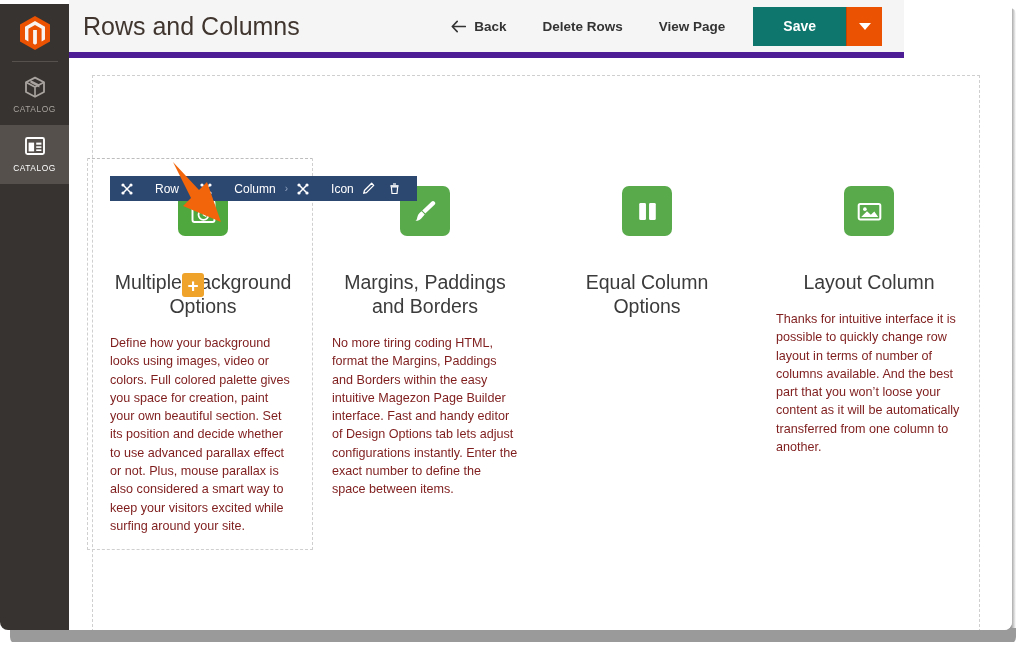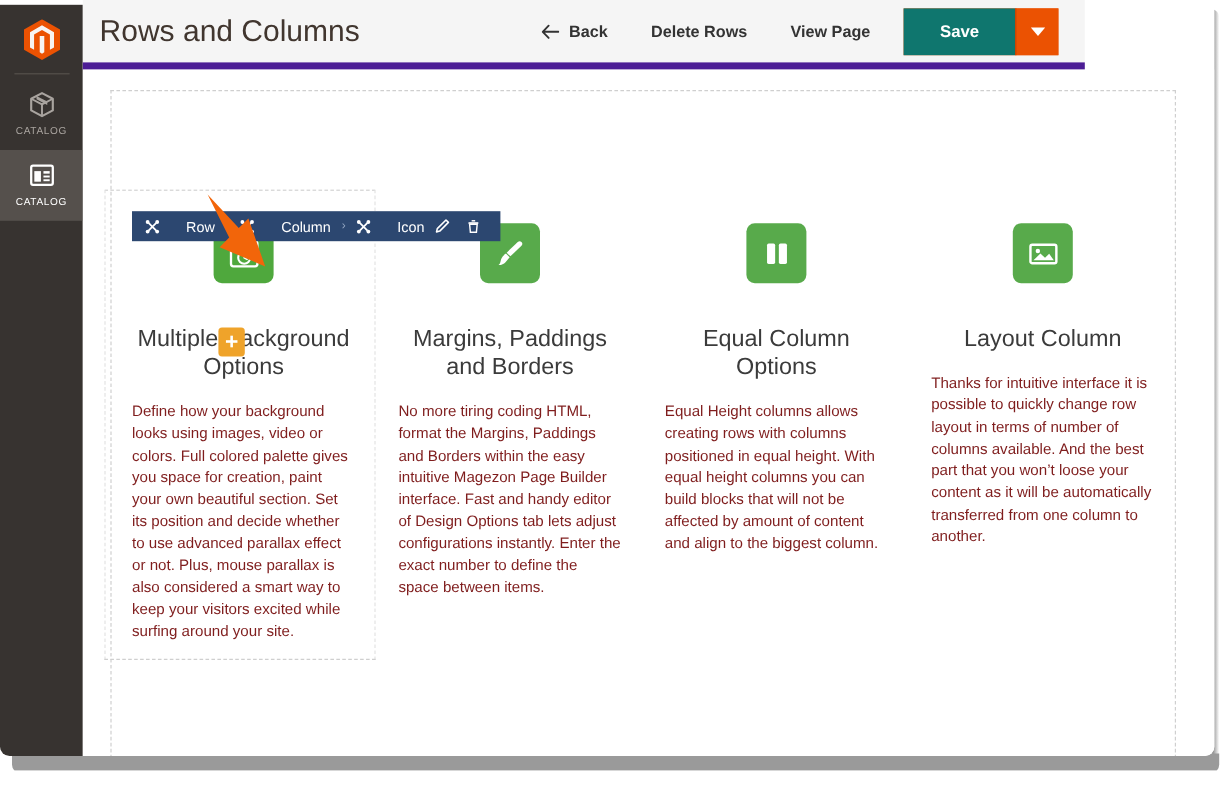--- a/index.html
+++ b/index.html
@@ -416,21 +416,20 @@
       </div>
 
       <div class="col">
         <div class="icon-box light">
           <svg class="fi" viewBox="0 0 28 28">
             <rect x="5.4" y="5.2" width="7" height="17.6" rx="1.4" fill="#ffffff"></rect>
             <rect x="15.6" y="5.2" width="7" height="17.6" rx="1.4" fill="#ffffff"></rect>
           </svg>
         </div>
         <div class="col-title">Equal Column Options</div>
-        <div class="col-text">Equal Height columns allows creating rows with columns positioned in equal height. With equal height columns you can build blocks that will not be affected by amount of content and align to the biggest column.</div>
       </div>
 
       <div class="col">
         <div class="icon-box light">
           <svg class="fi" viewBox="0 0 28 28">
             <rect x="2.8" y="6.2" width="22.4" height="16" rx="1.6" fill="none" stroke="#ffffff" stroke-width="2.1"></rect>
             <circle cx="9.2" cy="11.6" r="1.9" fill="#ffffff"></circle>
             <path d="M5.4 19.6 L11.4 13.8 L15.4 17.4 L19 14 L23 19.6 Z" fill="#ffffff"></path>
           </svg>
         </div>

